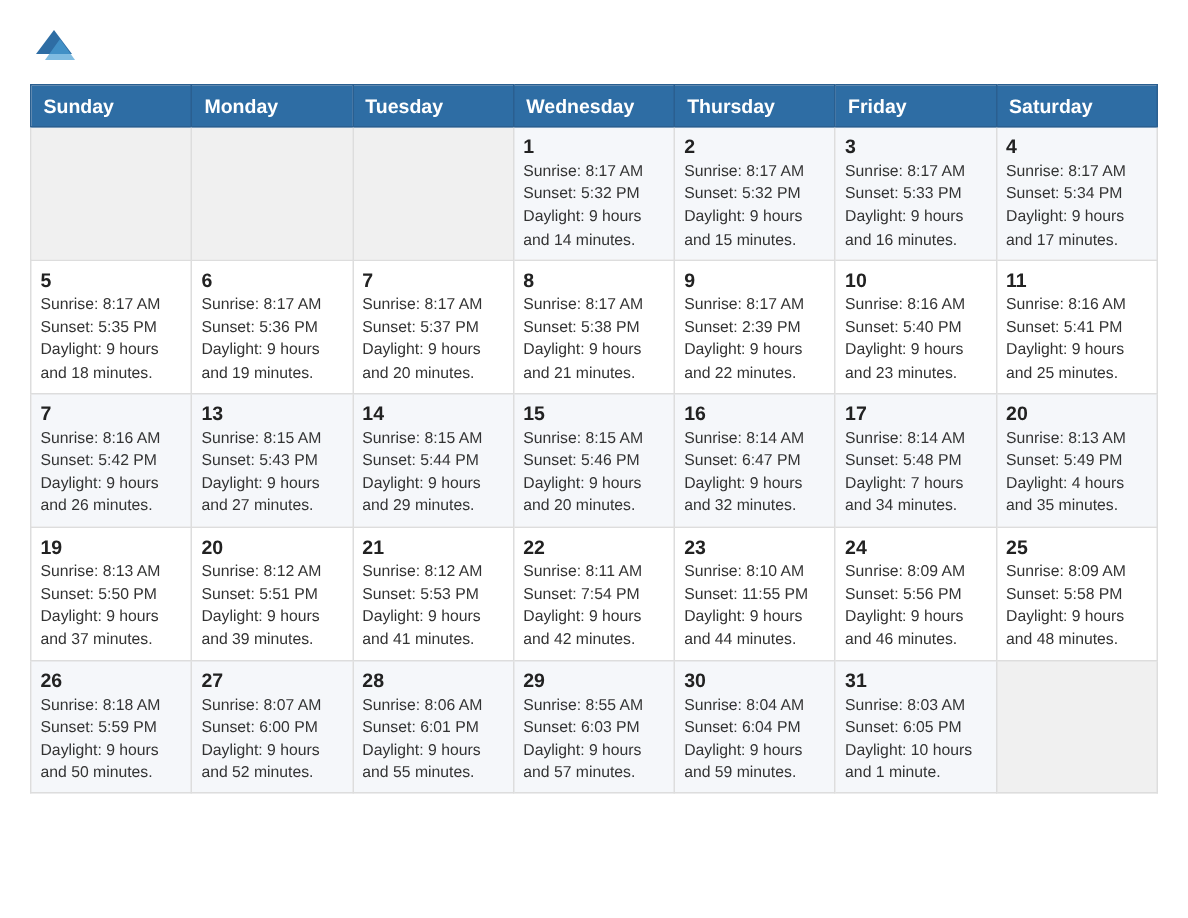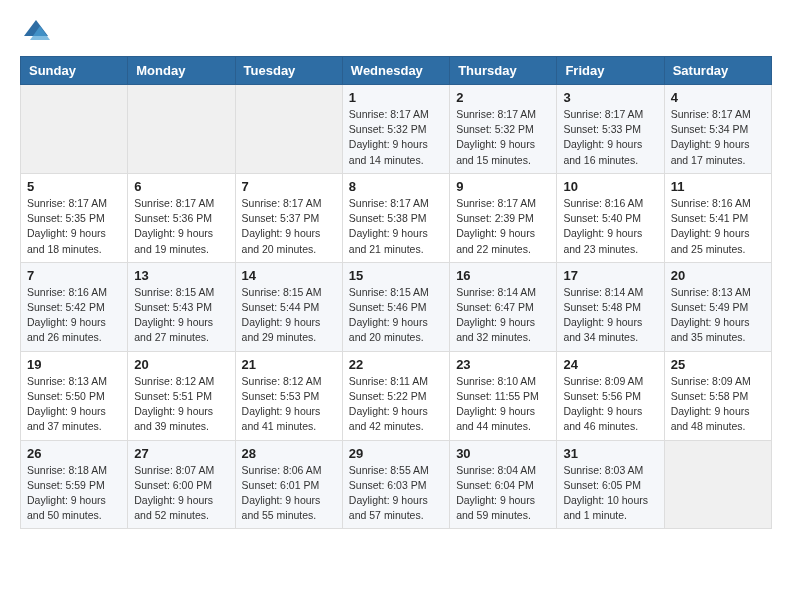--- a/index.html
+++ b/index.html
@@ -193,43 +193,43 @@
         <td>
           <span class="day-number">15</span>
           <div class="day-info"><span>Sunrise: 8:15 AM</span><br><span>Sunset: 5:46 PM</span><br><span>Daylight: 9 hours and 20 minutes.</span></div>
         </td>
         <td>
           <span class="day-number">16</span>
           <div class="day-info"><span>Sunrise: 8:14 AM</span><br><span>Sunset: 6:47 PM</span><br><span>Daylight: 9 hours and 32 minutes.</span></div>
         </td>
         <td>
           <span class="day-number">17</span>
-          <div class="day-info"><span>Sunrise: 8:14 AM</span><br><span>Sunset: 5:48 PM</span><br><span>Daylight: 9 hours and 34 minutes.</span></div>
+          <div class="day-info"><span>Sunrise: 8:14 AM</span><br><span>Sunset: 5:48 PM</span><br><span>Daylight: 7 hours and 34 minutes.</span></div>
         </td>
         <td>
           <span class="day-number">20</span>
-          <div class="day-info"><span>Sunrise: 8:13 AM</span><br><span>Sunset: 5:49 PM</span><br><span>Daylight: 9 hours and 35 minutes.</span></div>
+          <div class="day-info"><span>Sunrise: 8:13 AM</span><br><span>Sunset: 5:49 PM</span><br><span>Daylight: 4 hours and 35 minutes.</span></div>
         </td>
       </tr>
       <tr>
         <td>
           <span class="day-number">19</span>
           <div class="day-info"><span>Sunrise: 8:13 AM</span><br><span>Sunset: 5:50 PM</span><br><span>Daylight: 9 hours and 37 minutes.</span></div>
         </td>
         <td>
           <span class="day-number">20</span>
           <div class="day-info"><span>Sunrise: 8:12 AM</span><br><span>Sunset: 5:51 PM</span><br><span>Daylight: 9 hours and 39 minutes.</span></div>
         </td>
         <td>
           <span class="day-number">21</span>
           <div class="day-info"><span>Sunrise: 8:12 AM</span><br><span>Sunset: 5:53 PM</span><br><span>Daylight: 9 hours and 41 minutes.</span></div>
         </td>
         <td>
           <span class="day-number">22</span>
-          <div class="day-info"><span>Sunrise: 8:11 AM</span><br><span>Sunset: 5:22 PM</span><br><span>Daylight: 9 hours and 42 minutes.</span></div>
+          <div class="day-info"><span>Sunrise: 8:11 AM</span><br><span>Sunset: 7:54 PM</span><br><span>Daylight: 9 hours and 42 minutes.</span></div>
         </td>
         <td>
           <span class="day-number">23</span>
           <div class="day-info"><span>Sunrise: 8:10 AM</span><br><span>Sunset: 11:55 PM</span><br><span>Daylight: 9 hours and 44 minutes.</span></div>
         </td>
         <td>
           <span class="day-number">24</span>
           <div class="day-info"><span>Sunrise: 8:09 AM</span><br><span>Sunset: 5:56 PM</span><br><span>Daylight: 9 hours and 46 minutes.</span></div>
         </td>
         <td>

